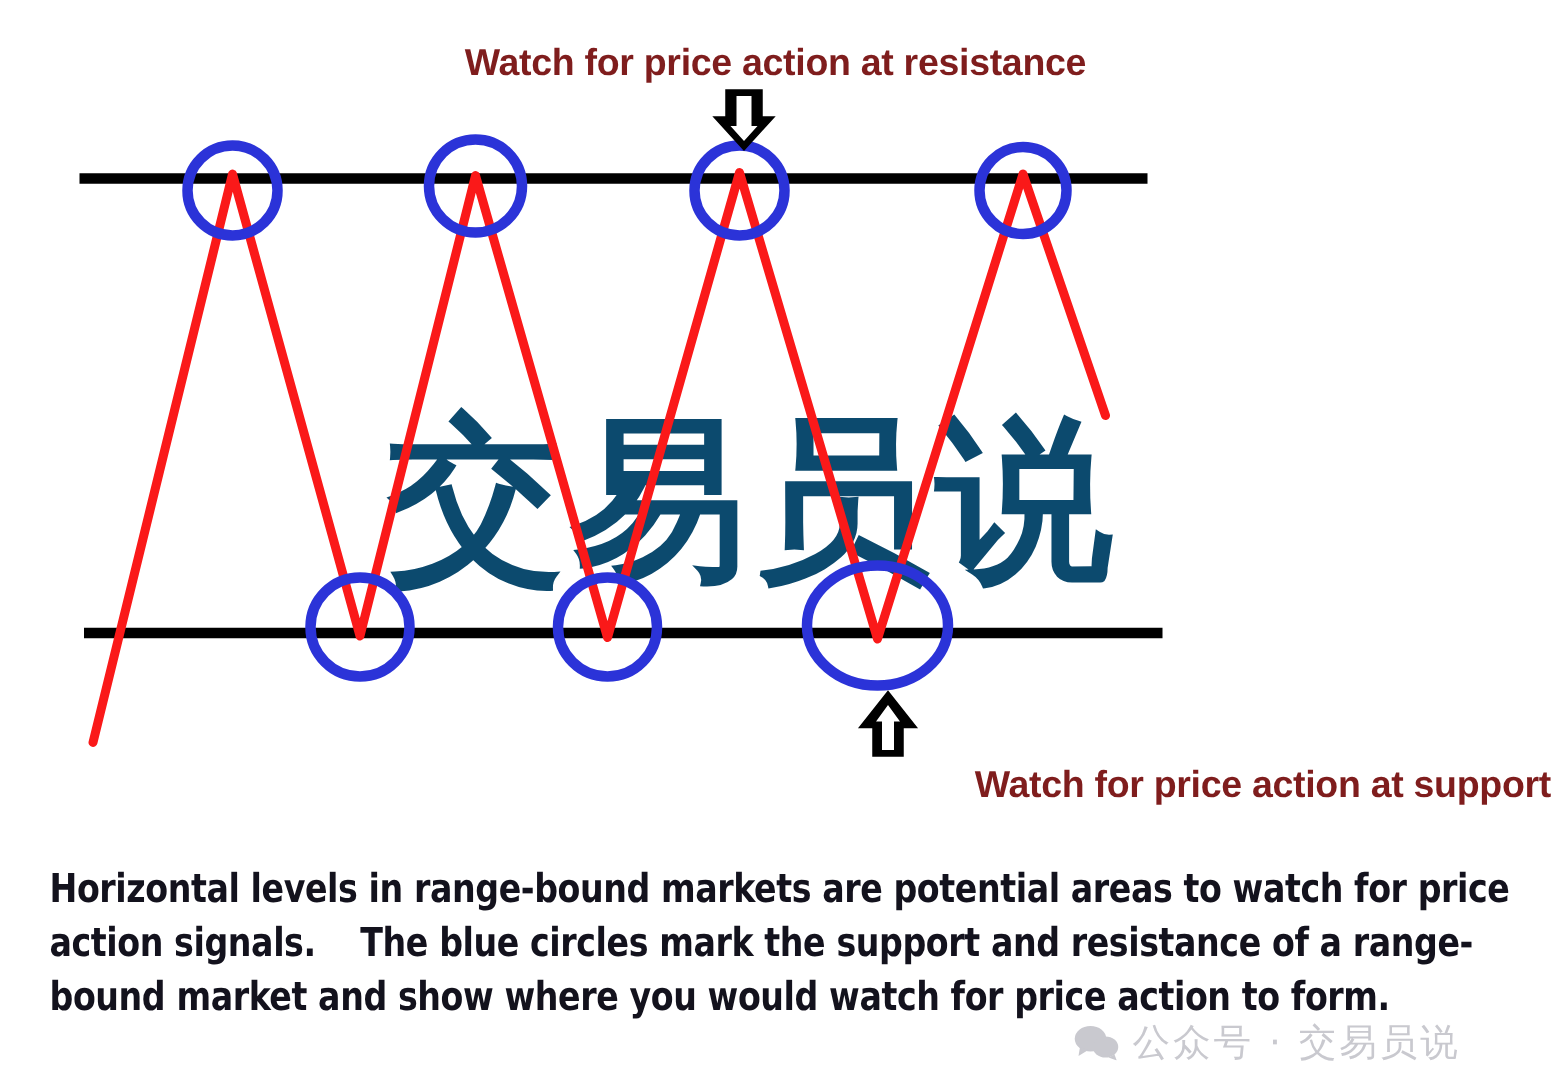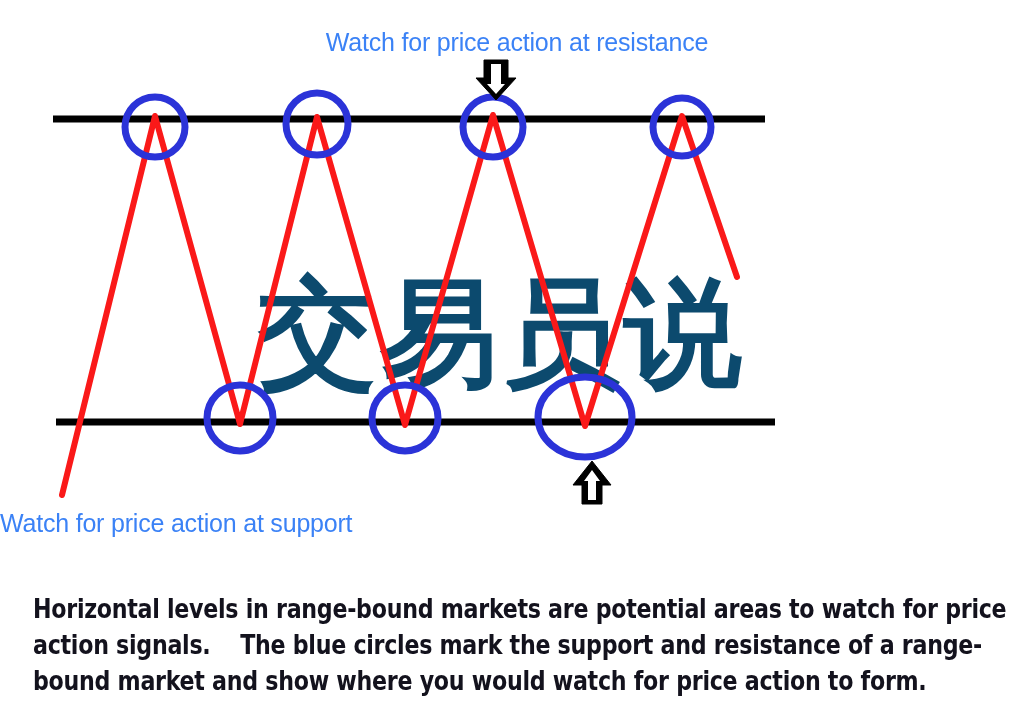--- a/index.html
+++ b/index.html
@@ -47,54 +47,53 @@
     line-height: 130px;
     white-space: nowrap;
     user-select: none;
     pointer-events: none;
   }
 
   
   .annotation-label {
     position: absolute;
     font-family: "Liberation Sans", sans-serif;
-    font-weight: 400;
-    color: #3b82f6;
+    font-weight: 700;
+    color: #7f1d1d;
     white-space: nowrap;
   }
   #resistance-label {
     left: 0;
     top: 28px;
     width: 1034px;
     text-align: center;
     font-size: 25px;
     letter-spacing: -0.2px;
   }
   #support-label {
     left: 0;
     top: 509px;
     width: 1034px;
-    text-align: left;
+    text-align: right;
     font-size: 25px;
     letter-spacing: -0.2px;
   }
 
   
   #caption {
     position: absolute;
     left: 33px;
     top: 575px;
     width: 985px;
     font-family: "DejaVu Sans Condensed", "Liberation Sans Narrow", "Liberation Sans", sans-serif;
     font-weight: 700;
     font-size: 26.5px;
     line-height: 36px;
     color: #13121d;
     letter-spacing: -0.3px;
-    margin-top: 16px;
   }
   .caption-line {
     display: block;
     white-space: pre;
     transform: scaleX(0.93);
     transform-origin: left center;
   }
 
   
   #corner-watermark {
@@ -161,14 +160,23 @@
   <div class="annotation-label" id="resistance-label">Watch for price action at resistance</div>
 
   <div class="annotation-label" id="support-label">Watch for price action at support</div>
 
   <div id="caption">
     <span class="caption-line">Horizontal levels in range-bound markets are potential areas to watch for price</span>
     <span class="caption-line">action signals.    The blue circles mark the support and resistance of a range-</span>
     <span class="caption-line">bound market and show where you would watch for price action to form.</span>
   </div>
 
+  <div id="corner-watermark">
+    <svg width="30" height="24" viewBox="0 0 30 24">
+      <ellipse cx="11" cy="9.5" rx="10.5" ry="8.5" fill="#c9c9cf"></ellipse>
+      <path d="M4,15 L3,21 L9.5,17 Z" fill="#c9c9cf"></path>
+      <ellipse cx="21" cy="15" rx="8.5" ry="7" fill="#c9c9cf"></ellipse>
+      <path d="M27,20 L28.5,24 L23,22 Z" fill="#c9c9cf"></path>
+    </svg>
+    <span class="wm-text">公众号 · 交易员说</span>
+  </div>
 
 </div>
 
 </body></html>

